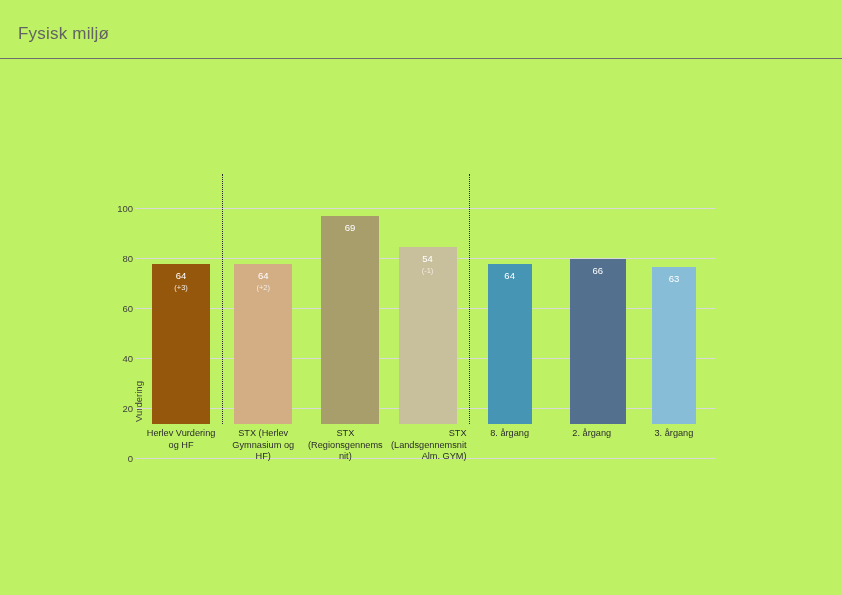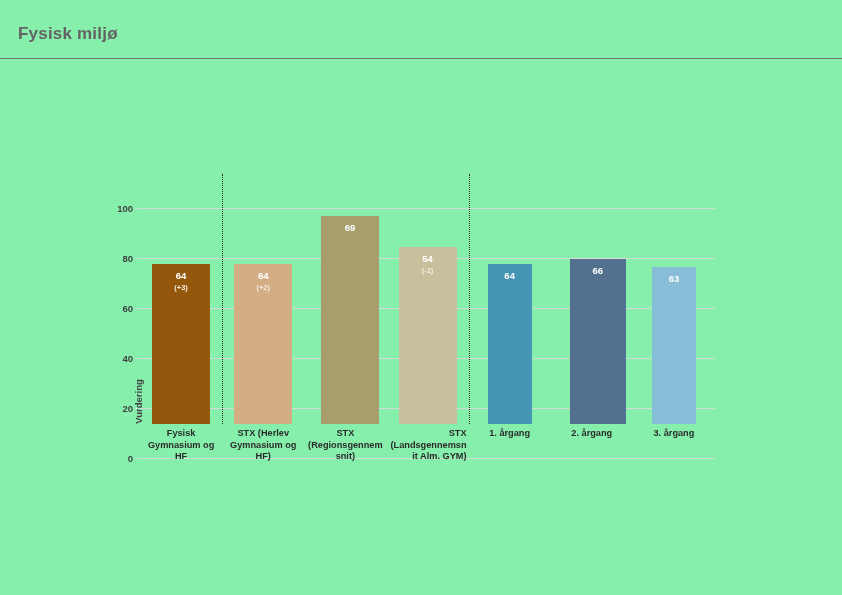--- a/index.html
+++ b/index.html
@@ -5,22 +5,21 @@
   * { box-sizing: border-box; margin: 0; padding: 0; }
   html, body {
     width: 842px; height: 595px;
     background: #ffffff;
     font-family: "Liberation Sans", sans-serif;
     overflow: hidden;
   }
   .slide {
     position: relative;
     width: 842px; height: 595px;
-    background: #86efac;
-    font-weight: bold;
+    background: #bef264;
   }
 
   
   .slide-title {
     position: absolute;
     left: 18px; top: 24px;
     font-size: 17px;
     color: #636363;
     letter-spacing: 0.2px;
     white-space: nowrap;
@@ -161,39 +160,39 @@
           <span class="tick-dash"></span>
         </div>
         <div class="gridline" style="top: 0px;">
           <span class="tick-label">100</span>
           <span class="tick-dash"></span>
         </div>
         <div class="bar" style="left: 12.0714px; width: 58px; height: 160px; background: rgb(149, 87, 12);">
           <div class="bar-value">64</div>
           <div class="bar-delta">(+3)</div>
         </div>
-        <div class="cat-label" style="left: 2px; width: 78.1429px;">Fysisk Gymnasium og HF</div>
+        <div class="cat-label" style="left: 2px; width: 78.1429px;">Herlev Vurdering og HF</div>
         <div class="bar" style="left: 94.2143px; width: 58px; height: 160px; background: rgb(211, 174, 133);">
           <div class="bar-value">64</div>
           <div class="bar-delta">(+2)</div>
         </div>
         <div class="cat-label" style="left: 84.1429px; width: 78.1429px;">STX (Herlev Gymnasium og HF)</div>
         <div class="bar" style="left: 181px; width: 58px; height: 208px; background: rgb(168, 158, 108);">
           <div class="bar-value">69</div>
         </div>
         <div class="cat-label" style="left: 166.286px; width: 78.1429px;">STX (Regionsgennemsnit)</div>
         <div class="bar" style="left: 258.5px; width: 58px; height: 177.5px; background: rgb(200, 191, 157);">
           <div class="bar-value">54</div>
           <div class="bar-delta">(-1)</div>
         </div>
         <div class="cat-label" style="left: 248.429px; width: 78.1429px; text-align: right;">STX (Landsgennemsnit Alm. GYM)</div>
         <div class="bar" style="left: 347.643px; width: 44px; height: 160px; background: rgb(71, 149, 181);">
           <div class="bar-value">64</div>
         </div>
-        <div class="cat-label" style="left: 330.571px; width: 78.1429px;">1. årgang</div>
+        <div class="cat-label" style="left: 330.571px; width: 78.1429px;">8. årgang</div>
         <div class="bar" style="left: 429.786px; width: 56px; height: 165px; background: rgb(83, 112, 142);">
           <div class="bar-value">66</div>
         </div>
         <div class="cat-label" style="left: 412.714px; width: 78.1429px;">2. årgang</div>
         <div class="bar" style="left: 511.929px; width: 44px; height: 157.5px; background: rgb(135, 189, 214); padding-left: 37px;">
           <div class="bar-value">63</div>
         </div>
         <div class="cat-label" style="left: 494.857px; width: 78.1429px;">3. årgang</div>
         <div class="separator" style="left: 82.1429px;"></div>
         <div class="separator" style="left: 328.571px;"></div>

